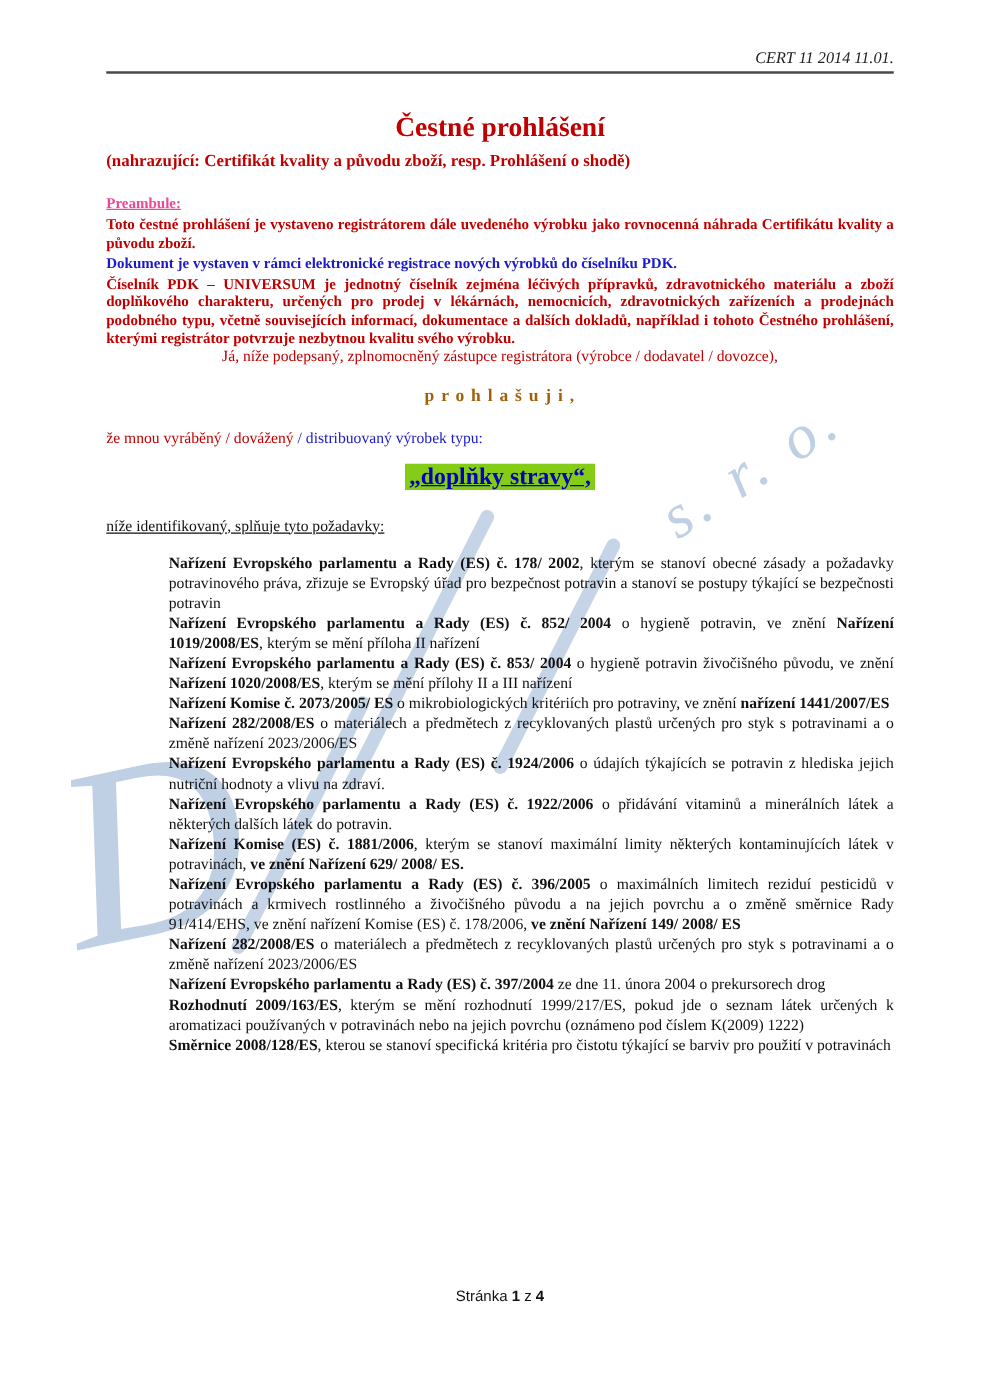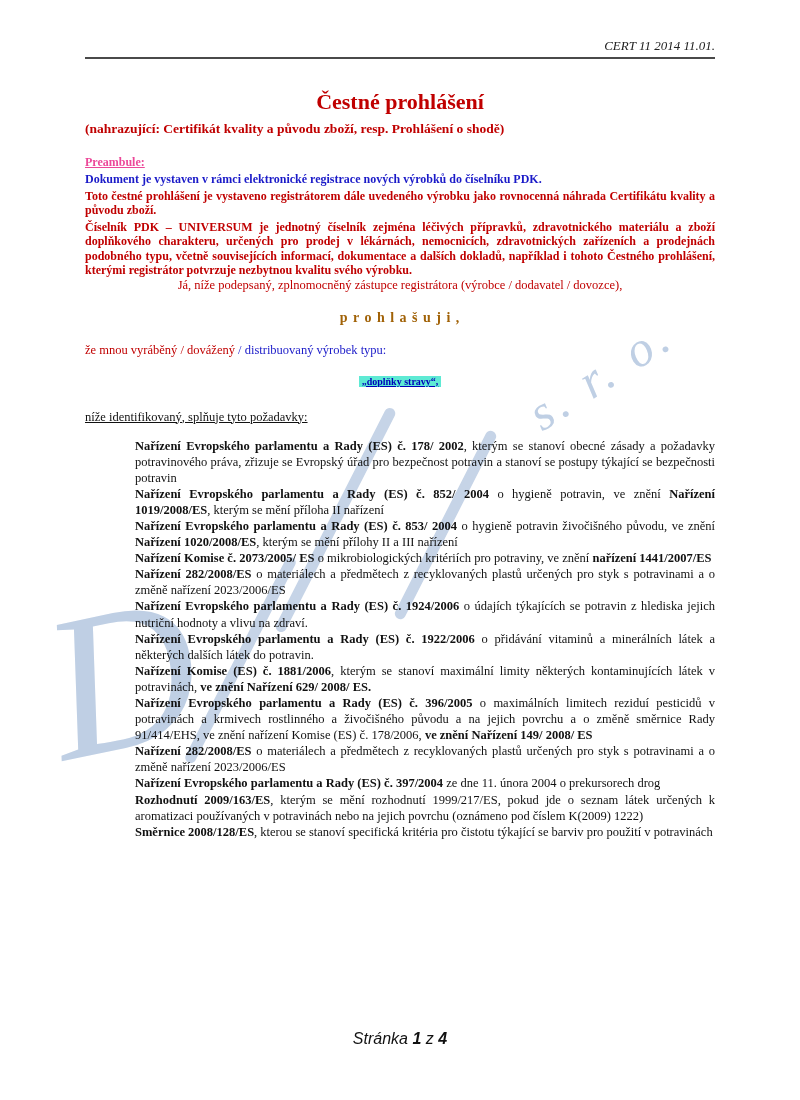--- a/index.html
+++ b/index.html
@@ -45,31 +45,31 @@
   .doc-subtitle { margin-top: 6px; text-align: left; font-size: 13.5px; font-weight: bold; color: #c00000; }
 
   .preambule-heading { margin-top: 18px; font-size: 12px; font-weight: bold; text-decoration: underline; color: #ec4899; }
   .preambule-par { margin-top: 2px; font-size: 12px; line-height: 14.5px; text-align: justify; }
 
   .decl-intro { text-align: center; font-size: 12.5px; color: #c00000; }
   .decl-verb { margin-top: 17px; text-align: center; font-size: 14px; font-weight: bold; color: #a16207; letter-spacing: 1px; }
   .product-line { margin-top: 17px; font-size: 12.5px; }
   .product-type-wrap { margin-top: 13px; text-align: center; }
   .product-type {
-    background: #5eead4; color: #0000b8; font-weight: bold;
-    font-size: 10px; text-decoration: underline; padding: 0 3px;
+    background: #84cc16; color: #0000b8; font-weight: bold;
+    font-size: 19px; text-decoration: underline; padding: 0 3px;
   }
   .req-intro { margin-top: 21px; font-size: 12.5px; color: #111; text-decoration: underline; }
 
   .reg-list { margin: 13px 0 0 50px; width: 580px; }
   .reg-item { font-size: 12.5px; line-height: 16.1px; text-align: justify; color: #111; }
 
   .footer {
     position: absolute; left: 0; right: 0; top: 1030px; z-index: 2;
-    text-align: center; font-family: "Liberation Sans", sans-serif; font-size: 16px; color: #111; font-style: italic;
+    text-align: center; font-family: "Liberation Sans", sans-serif; font-size: 12px; color: #111;
   }
 </style>
 </head>
 <body>
 
 <div class="page">
 
   <div class="watermark">
     <span class="wm-initial">D</span>
     <span class="wm-stroke wm-s1"></span>
@@ -81,22 +81,22 @@
   <div class="content">
 
     <div class="header-ref">CERT 11 2014 11.01.</div>
     <div class="header-rule"></div>
 
     <h1 class="doc-title">Čestné prohlášení</h1>
     <div class="doc-subtitle">(nahrazující: Certifikát kvality a původu zboží, resp. Prohlášení o shodě)</div>
 
     <div class="preambule-heading">Preambule:</div>
     <div>
+        <div class="preambule-par"><span class="b" style="color: rgb(192, 0, 0);">Toto čestné prohlášení je vystaveno registrátorem dále uvedeného výrobku jako rovnocenná náhrada Certifikátu kvality a původu zboží.</span></div>
         <div class="preambule-par"><span class="b" style="color: rgb(26, 26, 200);">Dokument je vystaven v rámci elektronické registrace nových výrobků do číselníku PDK.</span></div>
-        <div class="preambule-par"><span class="b" style="color: rgb(192, 0, 0);">Toto čestné prohlášení je vystaveno registrátorem dále uvedeného výrobku jako rovnocenná náhrada Certifikátu kvality a původu zboží.</span></div>
         <div class="preambule-par"><span class="b" style="color: rgb(192, 0, 0);">Číselník PDK – UNIVERSUM je jednotný číselník zejména léčivých přípravků, zdravotnického materiálu a zboží doplňkového charakteru, určených pro prodej v lékárnách, nemocnicích, zdravotnických zařízeních a prodejnách podobného typu, včetně souvisejících informací, dokumentace a dalších dokladů, například i tohoto Čestného prohlášení, kterými registrátor potvrzuje nezbytnou kvalitu svého výrobku.</span></div>
       </div>
 
     <div class="decl-intro">Já, níže podepsaný, zplnomocněný zástupce registrátora (výrobce / dodavatel / dovozce),</div>
     <div class="decl-verb">p r o h l a š u j i ,</div>
 
     <div class="product-line"><span style="color: rgb(192, 0, 0);">že mnou vyráběný / dovážený </span><span style="color: rgb(26, 26, 200);"> / distribuovaný výrobek typu:</span></div>
 
     <div class="product-type-wrap">
       <span class="product-type">„doplňky stravy“,</span>

